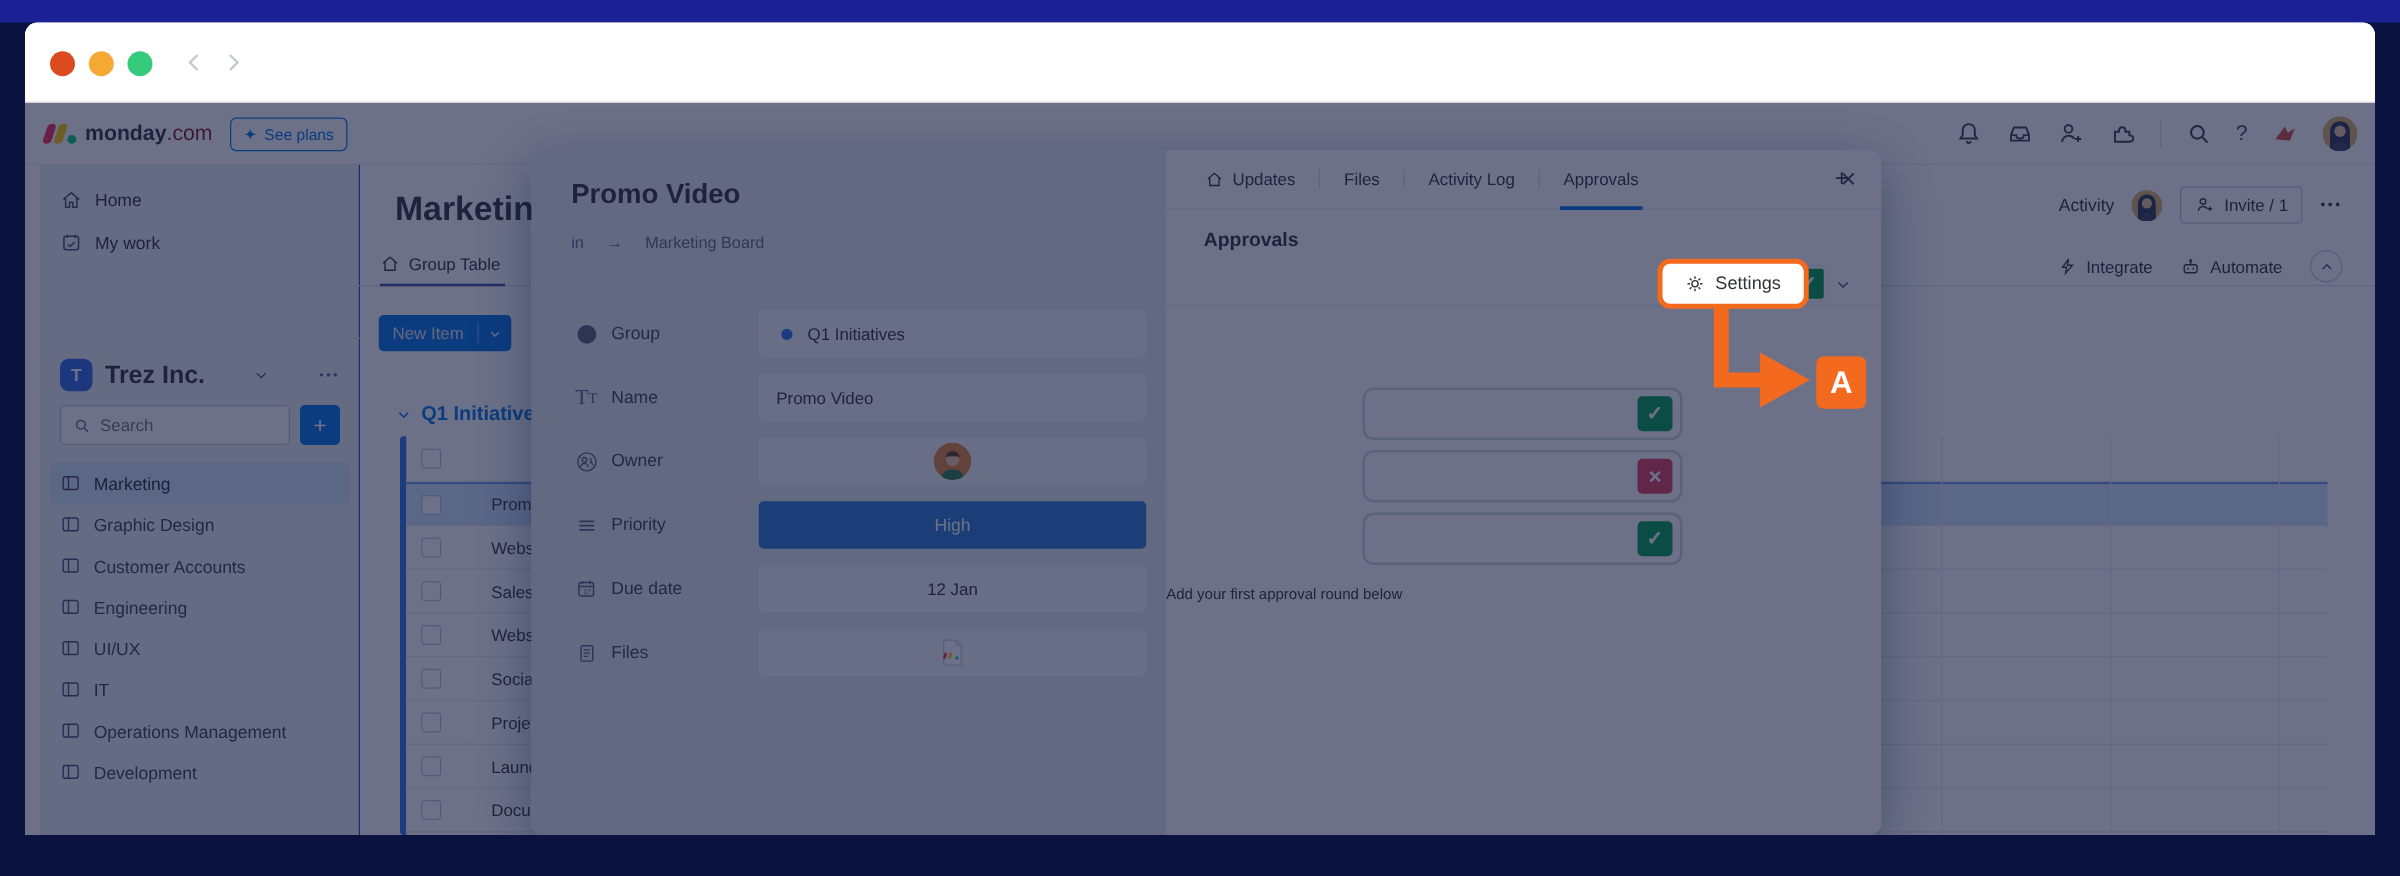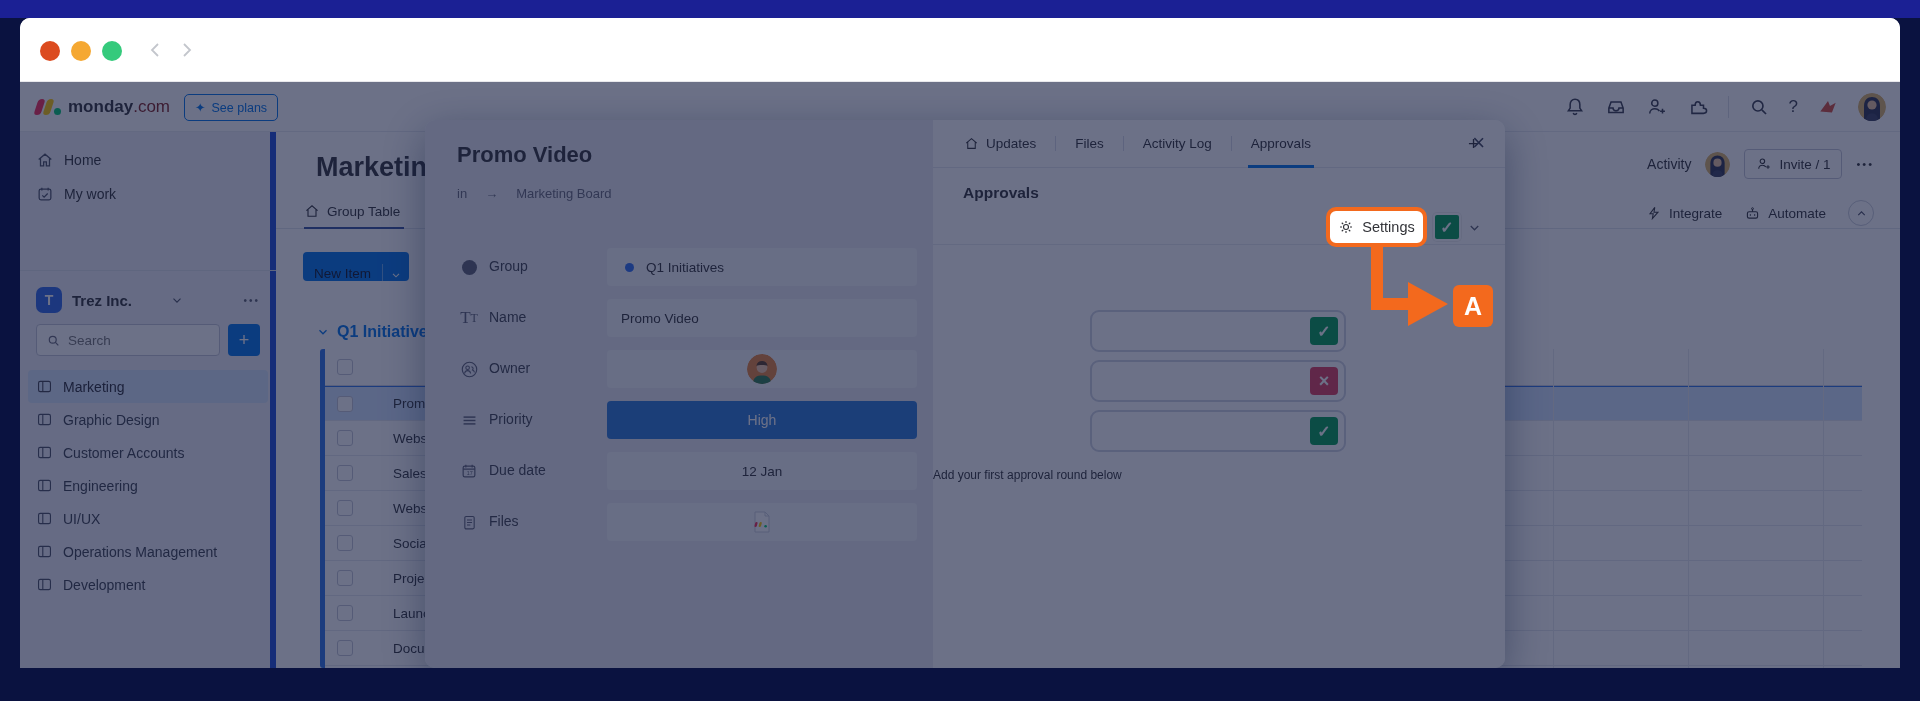--- a/index.html
+++ b/index.html
@@ -35,29 +35,29 @@
   .logo-text .suffix { font-weight:300; color:#7f1d1d; }
   .see-plans { position:absolute; left:164px; top:12px; height:27px; padding:0 10px; display:flex; align-items:center; gap:6px;
                border:1px solid #0073ea; border-radius:5px; color:#0073ea; font-size:12.5px; background:transparent; cursor:pointer; }
   .top-icons { position:absolute; right:14px; top:0; height:50px; display:flex; align-items:center; gap:19px; color:#3a3e4e; }
   .ti { width:22px; height:22px; }
   .ti-sep { width:1px; height:22px; background:#d9dce4; }
   .help-q { font-size:17px; color:#3a3e4e; }
   .avatar { width:28px; height:28px; border-radius:50%; overflow:hidden; }
 
   
-  .sidebar { position:absolute; left:0; top:50px; width:256px; height:536px; background:#eef0f6; border-right:6px solid #1d4ed8;text-decoration:underline; }
+  .sidebar { position:absolute; left:12px; top:50px; width:256px; height:536px; background:#eef0f6; border-right:1px solid #1d4ed8;text-decoration:underline; }
   .side-item { position:absolute; left:8px; width:240px; height:32px; display:flex; align-items:center; gap:10px;
                padding:0 8px; border-radius:4px; font-size:14px; color:#323338; cursor:pointer; }
   .side-item svg { flex:0 0 auto; }
   .side-div { position:absolute; left:0; top:138px; width:256px; height:1px; background:#dde1ea; }
   .ws-row { position:absolute; left:8px; top:150px; width:240px; height:36px; display:flex; align-items:center; gap:10px; padding:0 8px; }
   .ws-avatar { width:26px; height:26px; border-radius:7px; background:#2e66e8; color:#fff; font-size:14px; font-weight:700;
                display:flex; align-items:center; justify-content:center; }
-  .ws-name { font-size:15px; font-weight:700; color:#323338; flex:0 0 auto; }
+  .ws-name { font-size:20px; font-weight:700; color:#323338; flex:0 0 auto; }
   .ws-dots { margin-left:auto; color:#5c6070; font-size:10px; letter-spacing:2px; }
   .search-row { position:absolute; left:16px; top:192px; width:224px; height:32px; display:flex; gap:8px; }
   .search-box { flex:1; height:32px; border:1px solid #c3c6d4; border-radius:4px; background:#fff;
                 display:flex; align-items:center; gap:7px; padding:0 9px; color:#676879; }
   .search-box input { border:none; outline:none; width:110px; font-size:13.5px; color:#323338; background:transparent; }
   .add-board-btn { width:32px; height:32px; background:#0073ea; color:#fff; border:none; border-radius:4px; font-size:18px; cursor:pointer; }
   .boards { position:absolute; left:8px; top:238px; width:240px; }
   .board-item { height:33px; display:flex; align-items:center; gap:10px; padding:0 8px; border-radius:4px;
                 font-size:14px; color:#3c404e; cursor:pointer; white-space:nowrap; }
   .board-item.active { background:#d6e4f9; color:#2a2c35; }
@@ -72,22 +72,22 @@
   .hdr-dots { font-size:11px; letter-spacing:2px; color:#323338; }
 
   .tabs-line { position:absolute; left:256px; right:0; top:146px; height:1px; background:#e0e4ec; }
   .main-tab { position:absolute; left:284px; top:119px; height:28px; display:flex; align-items:center; gap:7px;
               font-size:13.5px; color:#323338; border-bottom:2px solid #35519e; padding:0 4px 6px 0; }
   .tabs-right { position:absolute; right:26px; top:118px; display:flex; align-items:center; gap:22px; font-size:13.5px; color:#323338; }
   .tr-item { display:flex; align-items:center; gap:7px; cursor:pointer; }
   .collapse-circle { width:26px; height:26px; border:1px solid #c9cdd9; border-radius:50%;
                      display:flex; align-items:center; justify-content:center; cursor:pointer; }
 
-  .new-item-btn { position:absolute; left:283px; top:170px; height:29px; display:flex; align-items:flex-end; background:#0073ea;
-                  border-radius:4px; color:#0f172a; font-size:13.5px; cursor:pointer; }
+  .new-item-btn { position:absolute; left:283px; top:170px; height:29px; display:flex; align-items:center; background:#0073ea;
+                  border-radius:4px; color:#e5e5e5; font-size:13.5px; cursor:pointer; }
   .nib-label { padding:0 11px; }
   .nib-sep { width:1px; height:17px; background:rgba(255,255,255,.4); }
   .nib-chev { padding:0 7px; }
 
   .group-title { position:absolute; left:296px; top:241px; display:flex; align-items:center; gap:7px;
                  color:#0073ea; font-size:16px; font-weight:600; white-space:nowrap; }
 
   
   .tbl { position:absolute; left:300px; top:267px; width:1542px; height:319px; }
   .group-bar { position:absolute; left:0; top:0; width:5px; height:319px; background:#2f73e8; border-radius:3px 0 0 3px; }
@@ -140,21 +140,21 @@
   .eb-icon { position:absolute; right:6px; top:5px; width:28px; height:28px; border-radius:4px; color:#fff;
              font-weight:900; font-size:16px; display:flex; align-items:center; justify-content:center; }
   .eb-icon.ok { background:#009e52; }
   .eb-icon.no { background:#e03e5c; font-size:18px; }
   .empty-text { position:absolute; left:0; top:348px; width:100%; text-align:left; font-size:12px; color:#323338; }
   .add-round { position:absolute; left:32px; top:473px; width:507px; height:38px; background:#0073ea; border:none;
                border-radius:4px; color:#fff; font-size:14.5px; cursor:pointer; }
 
   
   .dim { position:absolute; inset:0; background:rgba(18,26,62,.62); z-index:30; pointer-events:none; }
-  .spot-settings { position:absolute; left:1306px; top:125px; width:101px; height:40px; z-index:40;
+  .spot-settings { position:absolute; left:1306px; top:125px; width:121px; height:40px; z-index:40;
                    background:#fff; border:4px solid #f3691d; border-radius:10px; display:flex; align-items:center;
                    justify-content:center; gap:8px; font-size:14.5px; color:#323338; cursor:pointer; }
   .anno-arrow { position:absolute; left:1340px; top:162px; z-index:40; }
   .anno-a { position:absolute; left:1433px; top:203px; width:40px; height:42px; background:#f3691d; border-radius:6px;
             z-index:40; color:#fff; font-weight:800; font-size:25px; display:flex; align-items:center; justify-content:center; }
 </style>
 </head>
 <body>
 
 <div class="top-strip"></div>
@@ -300,20 +300,27 @@
               <line x1="8" y1="4" x2="8" y2="16" stroke="#4b4f63" stroke-width="1.3"></line>
             </svg>
             <span>Engineering</span>
           </div>
         <div class="board-item">
             <svg width="17" height="17" viewBox="0 0 20 20">
               <rect x="3" y="4" width="14" height="12" rx="2" fill="none" stroke="#4b4f63" stroke-width="1.3"></rect>
               <line x1="8" y1="4" x2="8" y2="16" stroke="#4b4f63" stroke-width="1.3"></line>
             </svg>
             <span>UI/UX</span>
+          </div>
+        <div class="board-item">
+            <svg width="17" height="17" viewBox="0 0 20 20">
+              <rect x="3" y="4" width="14" height="12" rx="2" fill="none" stroke="#4b4f63" stroke-width="1.3"></rect>
+              <line x1="8" y1="4" x2="8" y2="16" stroke="#4b4f63" stroke-width="1.3"></line>
+            </svg>
+            <span>IT</span>
           </div>
         <div class="board-item">
             <svg width="17" height="17" viewBox="0 0 20 20">
               <rect x="3" y="4" width="14" height="12" rx="2" fill="none" stroke="#4b4f63" stroke-width="1.3"></rect>
               <line x1="8" y1="4" x2="8" y2="16" stroke="#4b4f63" stroke-width="1.3"></line>
             </svg>
             <span>Operations Management</span>
           </div>
         <div class="board-item">
             <svg width="17" height="17" viewBox="0 0 20 20">

